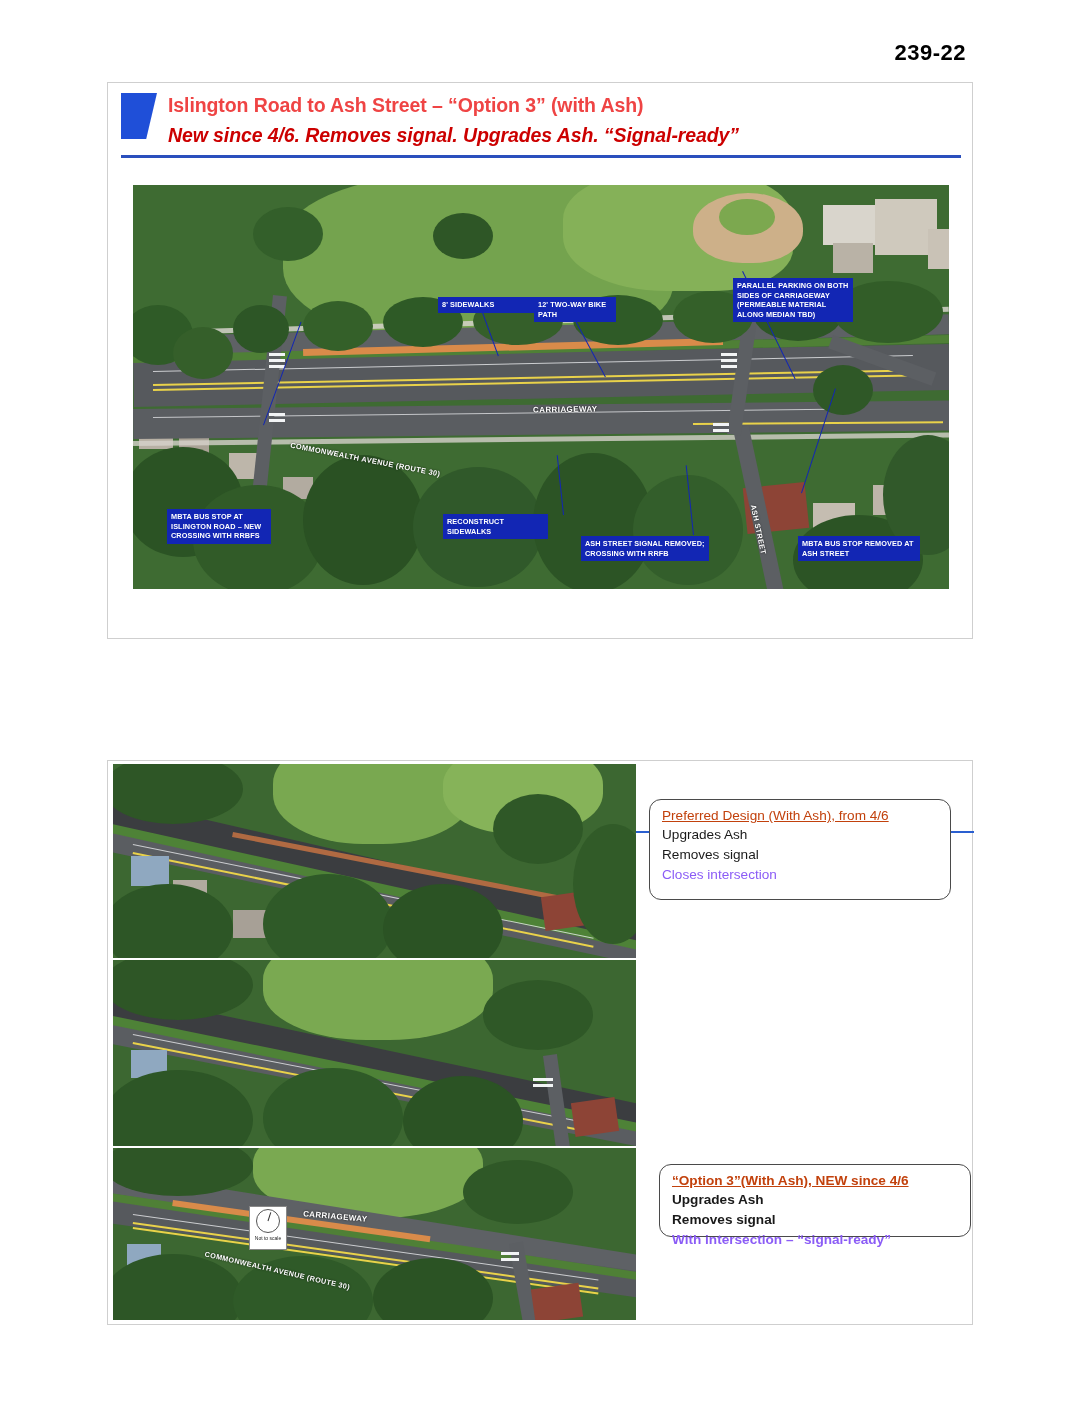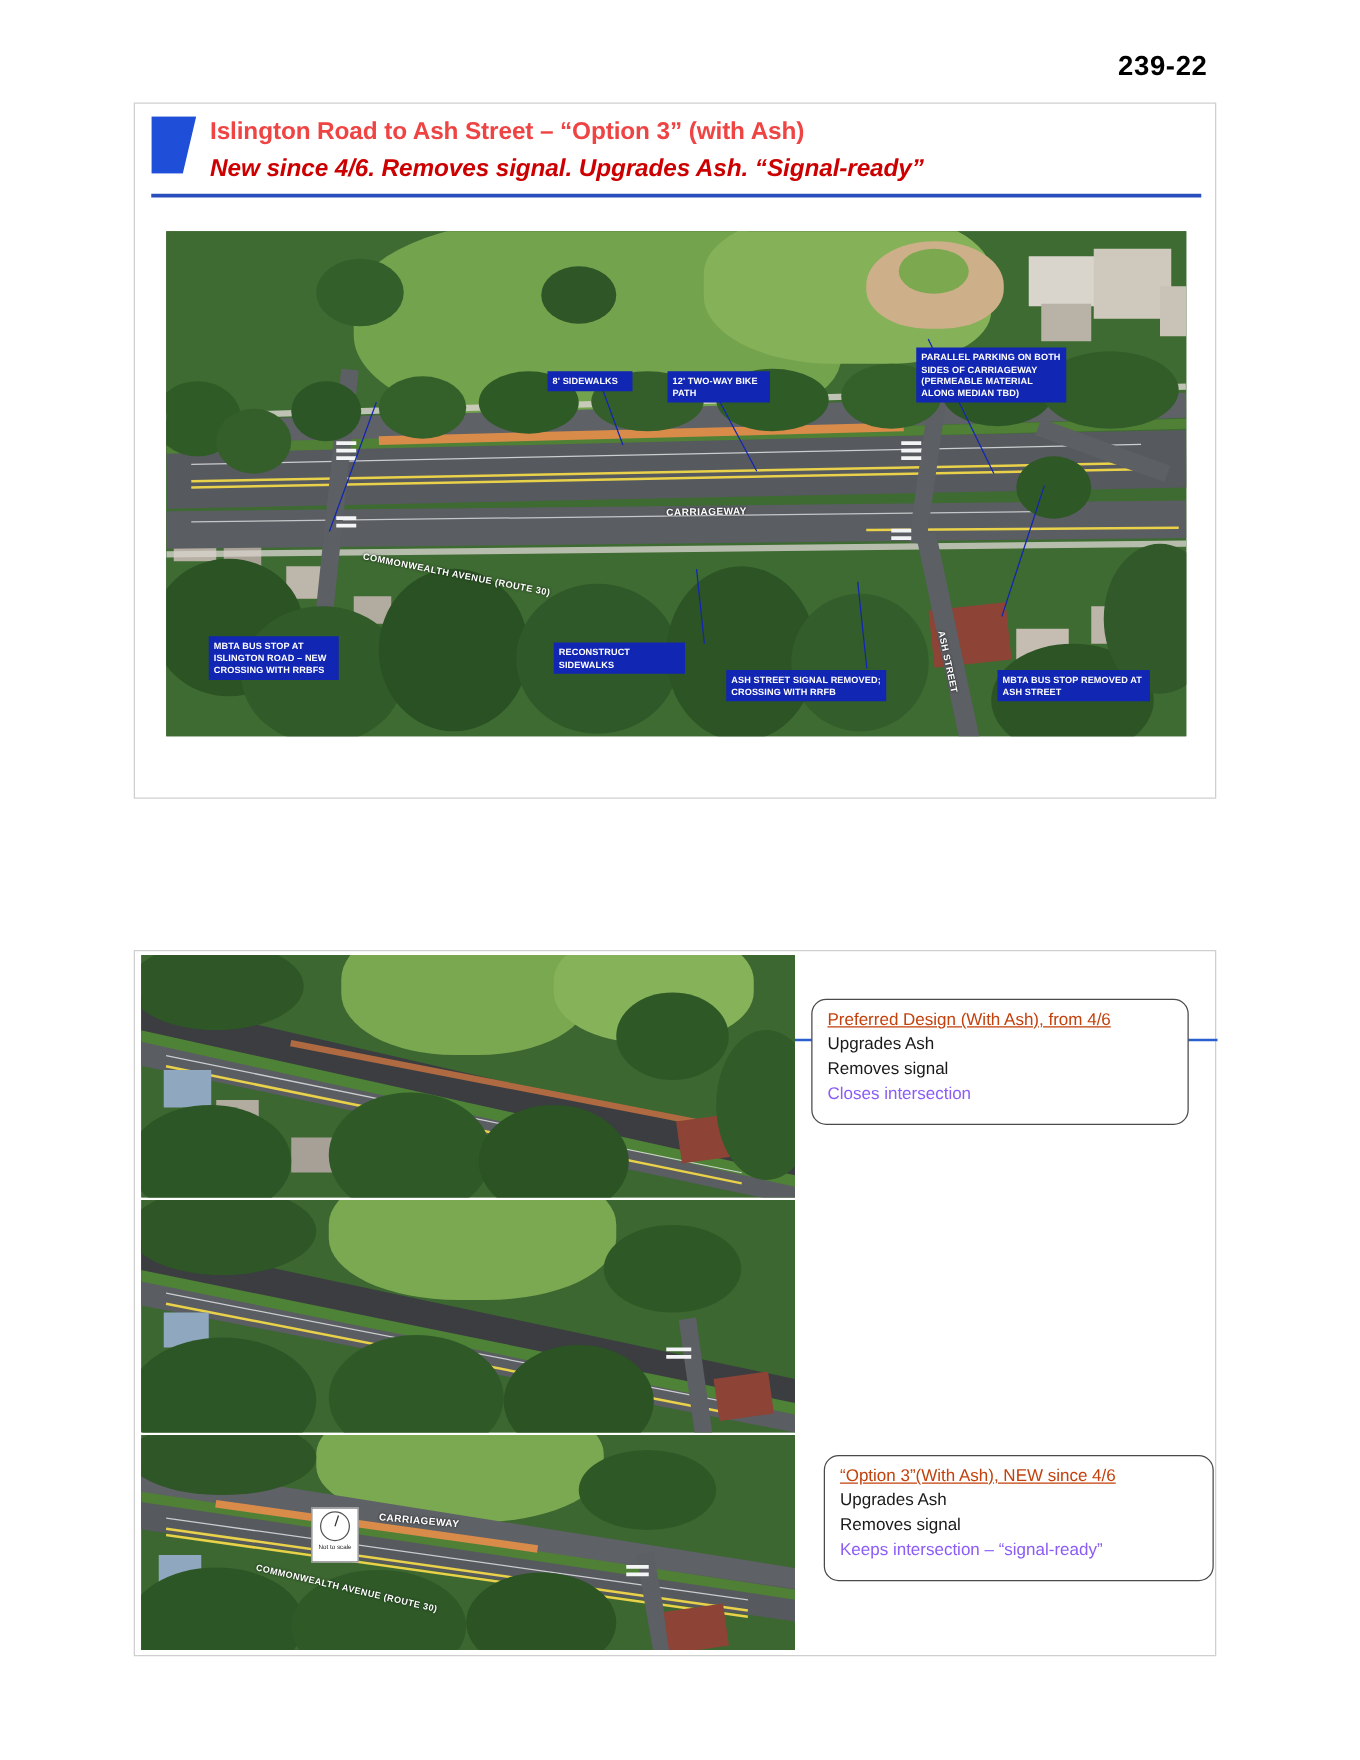--- a/index.html
+++ b/index.html
@@ -302,21 +302,21 @@
     <div class="road-label" style="left:600px;top:340px;transform:rotate(78deg);font-size:7.4px;">ASH STREET</div>
 
     <div class="leader" style="left:348px;top:122px;width:52px;transform:rotate(70deg);"></div>
     <div class="leader" style="left:440px;top:130px;width:70px;transform:rotate(62deg);"></div>
     <div class="leader" style="left:610px;top:86px;width:120px;transform:rotate(64deg);"></div>
     <div class="leader" style="left:130px;top:240px;width:110px;transform:rotate(-70deg);"></div>
     <div class="leader" style="left:430px;top:330px;width:60px;transform:rotate(-96deg);"></div>
     <div class="leader" style="left:560px;top:350px;width:70px;transform:rotate(-96deg);"></div>
     <div class="leader" style="left:668px;top:308px;width:110px;transform:rotate(-72deg);"></div>
 
-    <div class="callout" style="left:305px;top:112px;width:68px;">8' SIDEWALKS</div>
+    <div class="callout" style="left:305px;top:112px;width:96px;">8' SIDEWALKS</div>
     <div class="callout" style="left:401px;top:112px;width:82px;">12' TWO-WAY BIKE PATH</div>
     <div class="callout" style="left:600px;top:93px;width:120px;">PARALLEL PARKING ON BOTH SIDES OF CARRIAGEWAY (PERMEABLE MATERIAL ALONG MEDIAN TBD)</div>
     <div class="callout" style="left:34px;top:324px;width:104px;">MBTA BUS STOP AT ISLINGTON ROAD – NEW CROSSING WITH RRBFS</div>
     <div class="callout" style="left:310px;top:329px;width:105px;">RECONSTRUCT SIDEWALKS</div>
     <div class="callout" style="left:448px;top:351px;width:128px;">ASH STREET SIGNAL REMOVED; CROSSING WITH RRFB</div>
     <div class="callout" style="left:665px;top:351px;width:122px;">MBTA BUS STOP REMOVED AT ASH STREET</div>
   </div>
 </div>
 
 <div class="slide2">
@@ -409,19 +409,19 @@
   <div class="connector" style="left:836px;top:70px;width:30px;"></div>
 
   <div class="note-box" style="left:541px;top:38px;width:302px;height:101px;">
     <div class="note-title">Preferred Design (With Ash), from 4/6</div>
     <div class="note-line">Upgrades Ash</div>
     <div class="note-line">Removes signal</div>
     <div class="note-line blue">Closes intersection</div>
   </div>
 
 
-  <div class="note-box" style="left:551px;top:403px;width:312px;height:101px;">
+  <div class="note-box" style="left:551px;top:403px;width:312px;height:73px;font-weight:bold;">
     <div class="note-title">“Option  3”(With Ash), NEW since 4/6</div>
     <div class="note-line">Upgrades Ash</div>
     <div class="note-line">Removes signal</div>
-    <div class="note-line blue">Keeps intersection – “signal-ready”</div>
+    <div class="note-line blue">With intersection – “signal-ready”</div>
   </div>
 </div>
 
 </body></html>

